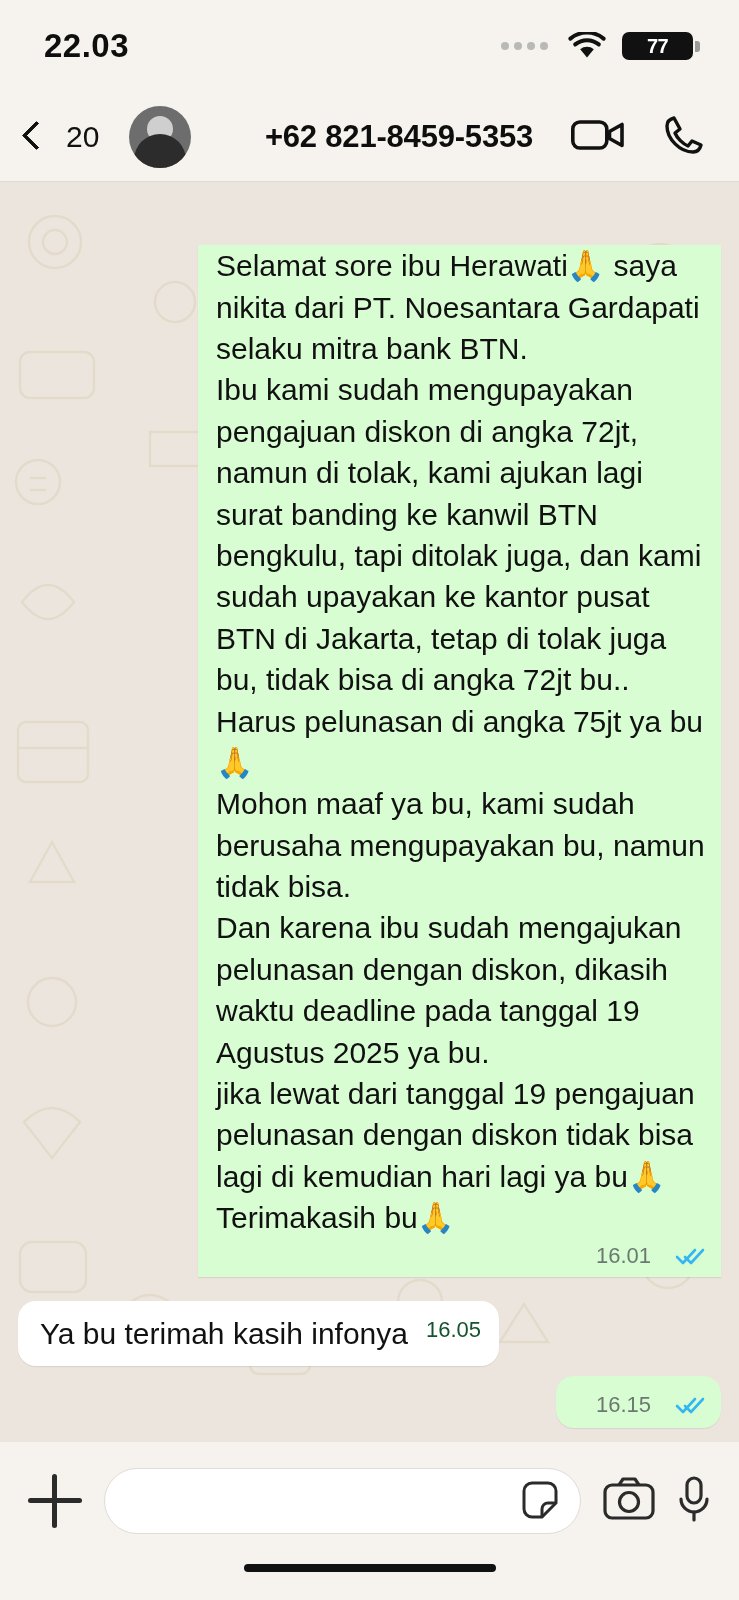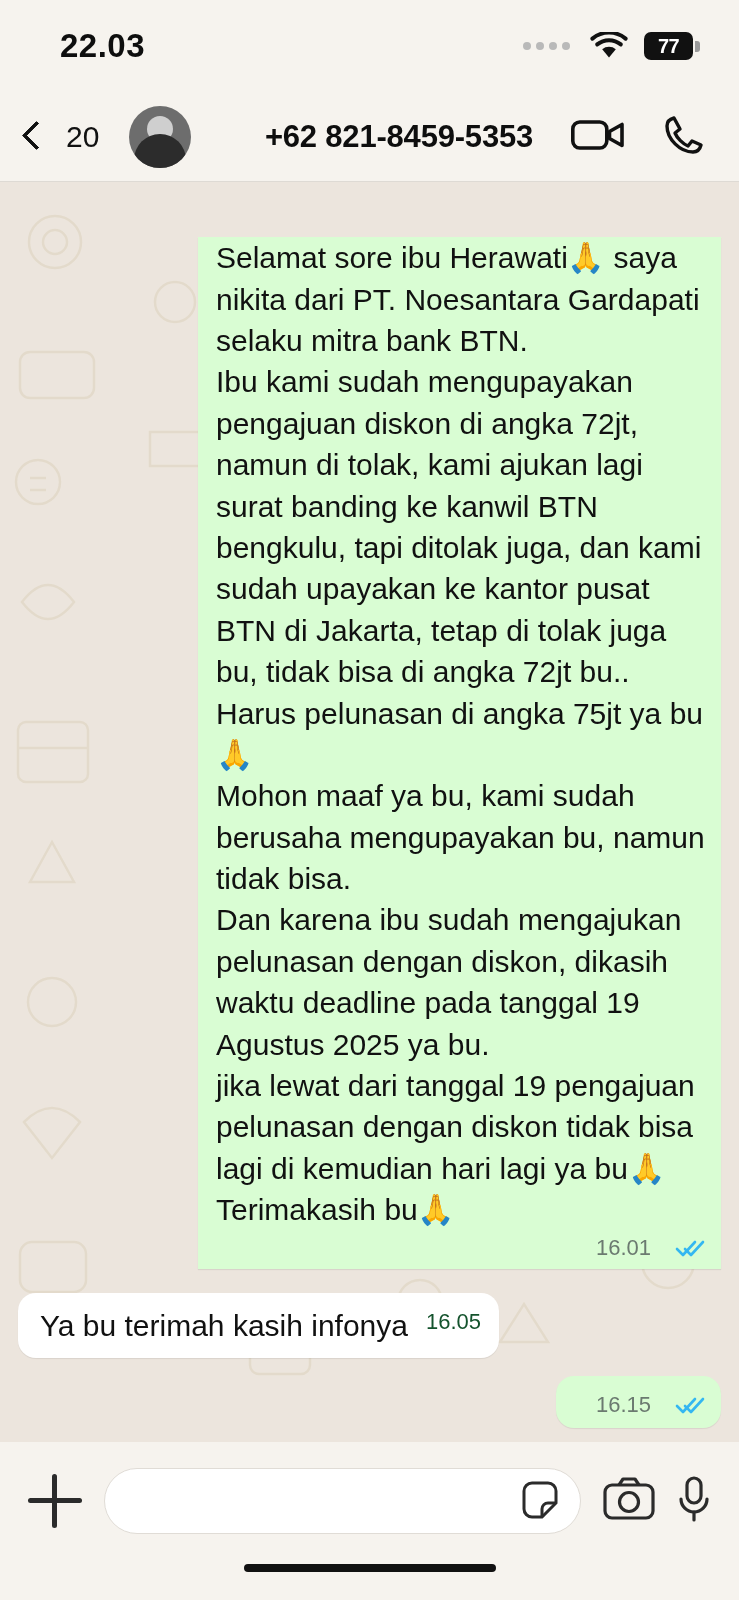--- a/index.html
+++ b/index.html
@@ -22,21 +22,21 @@
   }
 
   
   .status-bar {
     height: 92px;
     flex: 0 0 92px;
     background: #f6f3ee;
     display: flex;
     align-items: center;
     justify-content: space-between;
-    padding: 0 46px 0 60px;
+    padding: 0 46px 0 44px;
     box-sizing: border-box;
   }
   .status-time {
     font-size: 33px;
     font-weight: bold;
     color: #0e0e0e;
     letter-spacing: 0.5px;
   }
   .status-right {
     display: flex;
@@ -52,21 +52,21 @@
   .sig-dots i {
     display: block;
     width: 8px;
     height: 8px;
     border-radius: 50%;
     background: #b9b9b9;
   }
   .wifi-icon svg { display: block; }
   .battery {
     position: relative;
-    width: 49px;
+    width: 71px;
     height: 28px;
     border-radius: 7px;
     background: #111;
     display: flex;
     align-items: center;
     justify-content: center;
   }
   .battery::after {
     content: "";
     position: absolute;
@@ -221,21 +221,21 @@
     gap: 24px;
     float: right;
     margin: 6px 0 0 18px;
     font-size: 22px;
     color: #6b7a70;
     line-height: 1;
   }
   .meta-in { color: #14532d; }
   .ticks svg { display: block; }
   .bubble.in.short {
-    margin-bottom: 18px;
+    margin-bottom: 10px;
     padding: 12px 18px 12px 22px;
   }
   .bubble.out.short {
     margin-bottom: 6px;
     padding: 12px 16px 12px 22px;
   }
 
   
   .composer {
     flex: 0 0 118px;

